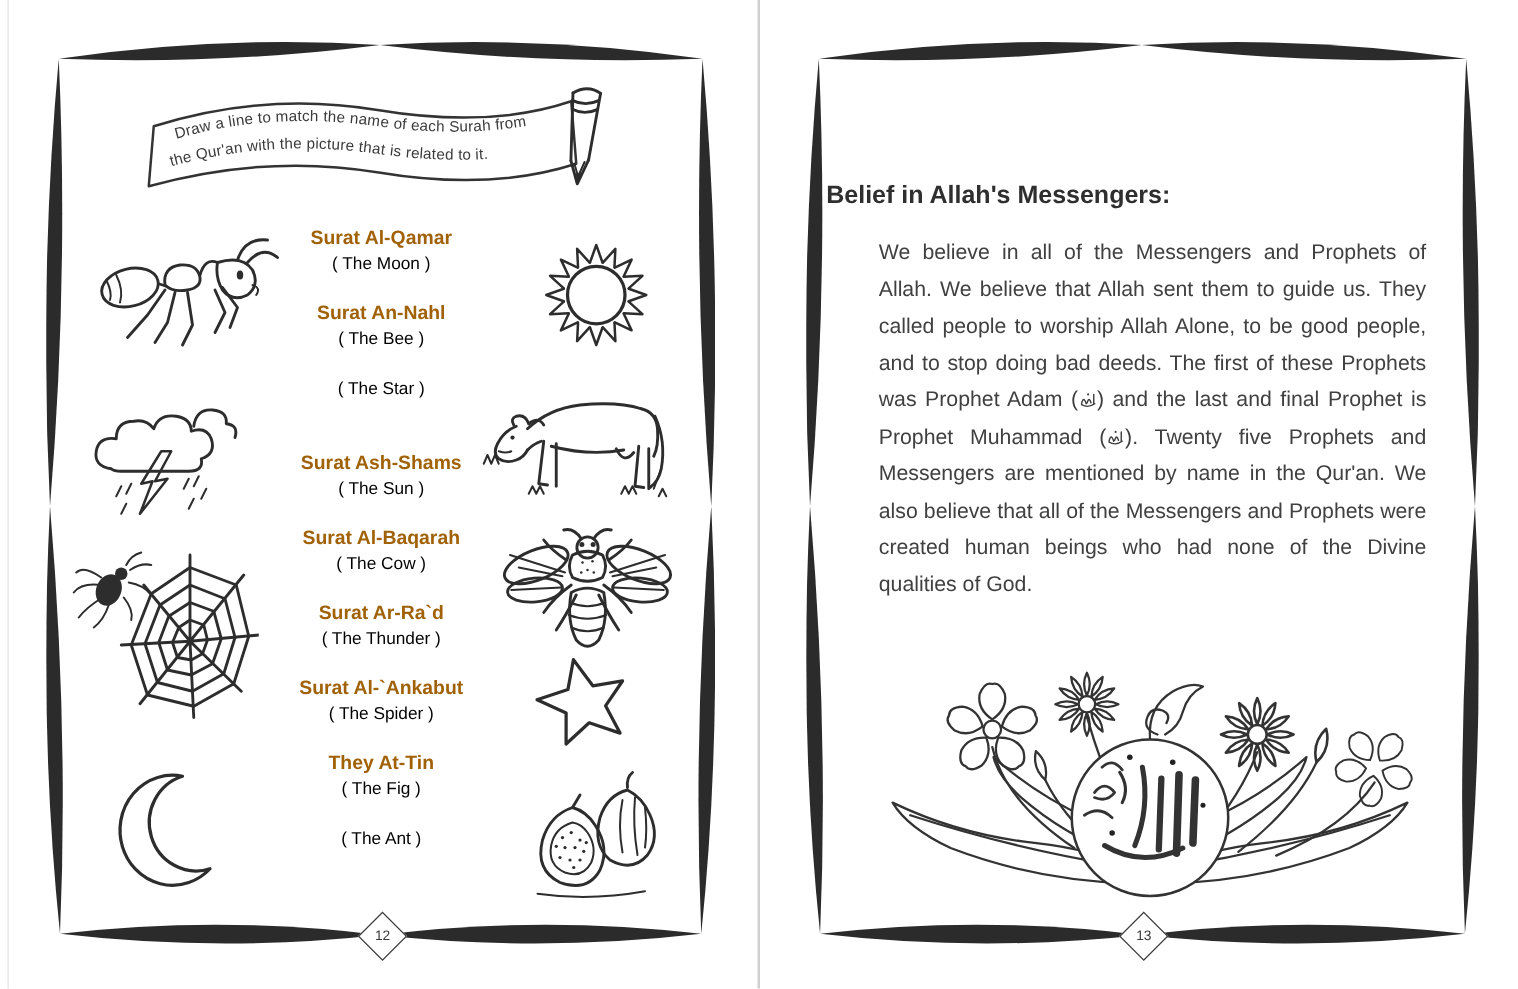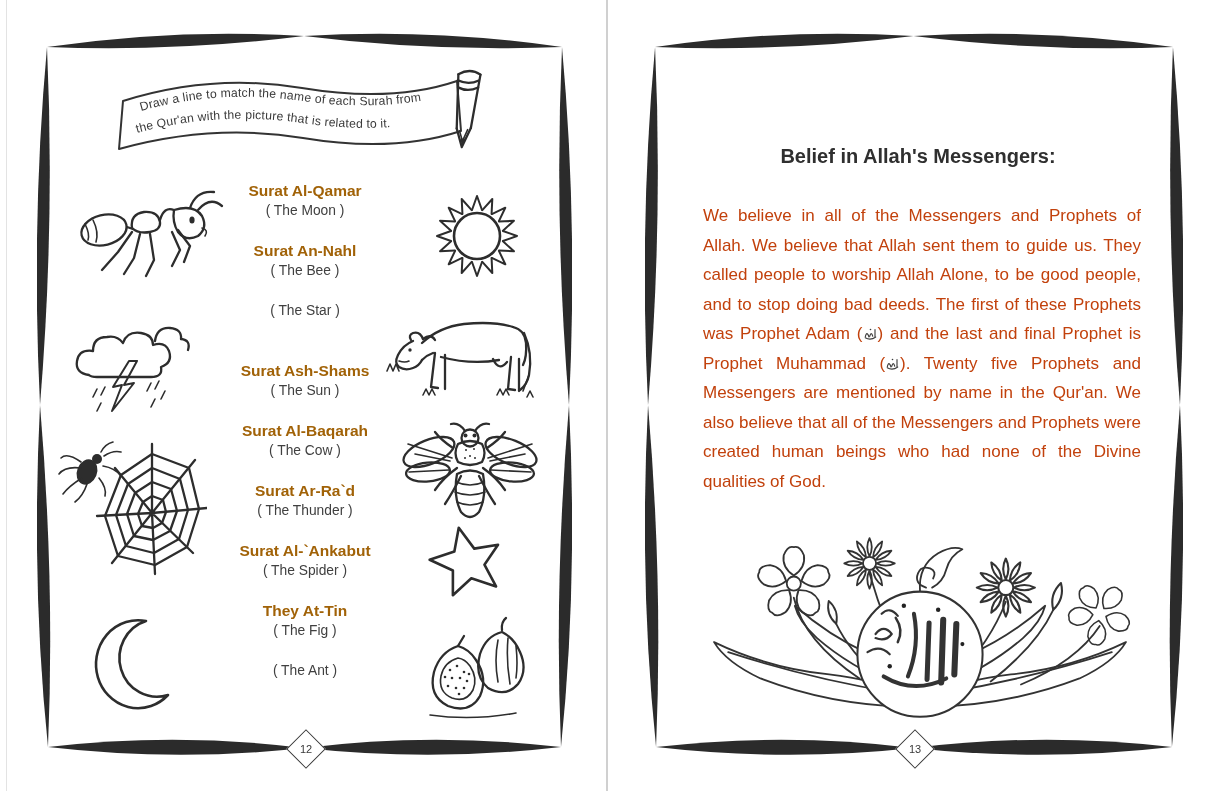--- a/index.html
+++ b/index.html
@@ -16,26 +16,26 @@
   svg.draw path, svg.draw circle, svg.draw ellipse, svg.draw line, svg.draw polyline{
     fill:none;stroke:#2d2d2d;stroke-width:2.3;stroke-linecap:round;stroke-linejoin:round;}
   svg.draw .fl{fill:#2d2d2d;stroke:none;}
   svg.draw .thin{stroke-width:1.6;}
   
   #banner text{font-family:"Liberation Sans", sans-serif;font-size:12.2px;fill:#3a3a3a;letter-spacing:.2px;}
   
   #surah-list{position:absolute;left:168px;top:148px;width:200px;}
   .surah-item{height:60px;text-align:center;}
   .surah-name{font-weight:bold;font-size:15.5px;color:#a16207;line-height:20px;}
-  .surah-trans{font-size:13.8px;color:#404040;line-height:20px;}
-  
-  #belief-heading{position:absolute;left:4px;top:112px;width:100%;text-align:center;
+  .surah-trans{font-size:13.8px;color:#000000;line-height:20px;}
+  
+  #belief-heading{position:absolute;left:16px;top:112px;width:100%;text-align:left;
     font-weight:bold;font-size:20px;color:#2f2f2f;}
-  #belief-paragraph{position:absolute;left:58px;top:168px;width:438px;text-align:justify;
-    font-size:17px;line-height:29.5px;color:#c2410c;}
+  #belief-paragraph{position:absolute;left:58px;top:154px;width:438px;text-align:justify;
+    font-size:17px;line-height:29.5px;color:#404040;}
   .hon{display:inline-block;width:15px;height:13px;vertical-align:-1px;}
   .hon path{fill:none;stroke:#3c3c3c;stroke-width:1.5;stroke-linecap:round;}
   .hon circle{fill:#3c3c3c;}
   
   .pagenum{position:absolute;left:50%;margin-left:-13px;top:702px;width:26px;height:26px;
     background:#fff;border:1.6px solid #3a3a3a;transform:rotate(45deg);z-index:5;
     display:flex;align-items:center;justify-content:center;}
   .pagenum span{transform:rotate(-45deg);font-size:11px;color:#3a3a3a;}
   
   #ornament path, #ornament circle, #ornament ellipse{fill:none;stroke:#333;stroke-width:1.8;

